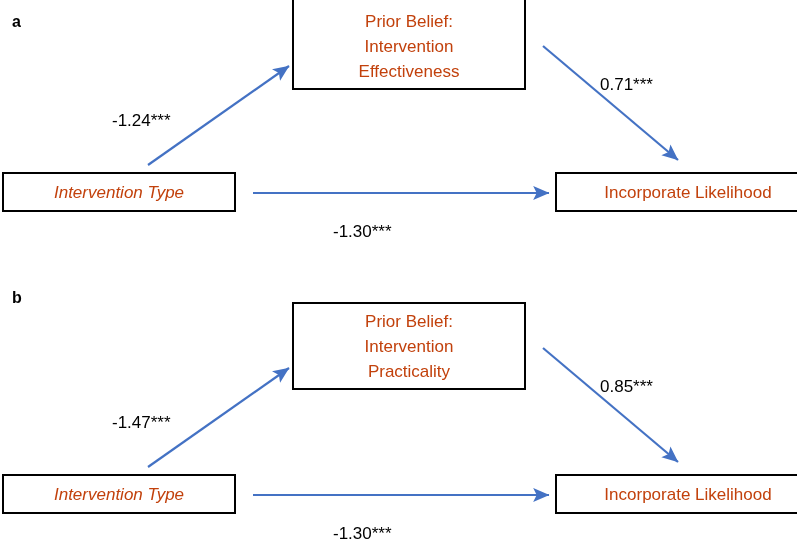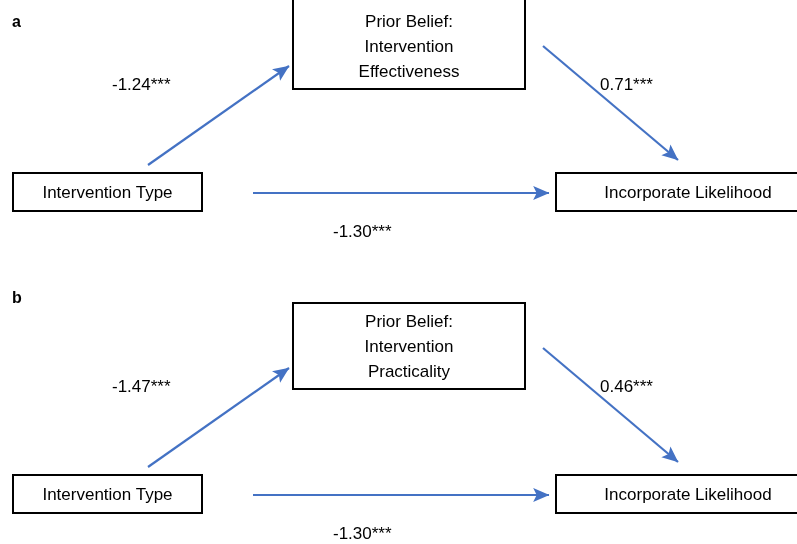--- a/index.html
+++ b/index.html
@@ -45,63 +45,64 @@
     background: #ffffff;
     display: flex;
     align-items: center;
     justify-content: center;
     text-align: center;
   }
   .node-text {
     font-family: "Liberation Sans", sans-serif;
     font-size: 17px;
     line-height: 25px;
-    color: #000000;
+    color: #c2410c;
     white-space: pre-line;
   }
 
   .mediator-box {
     left: 292px;
     width: 234px;
     padding: 0 6px;
   }
   #mediator-a {
     top: -10px;
     height: 100px;
     align-items: flex-end;
     padding-bottom: 4px;
   }
   #mediator-b {
     top: 30px;
     height: 88px;
   }
 
   .predictor-box {
-    left: 12px;
-    width: 191px;
+    left: 2px;
+    width: 234px;
     height: 40px;
+    font-style: italic;
   }
   .outcome-box {
     left: 555px;
     width: 266px;
     height: 40px;
     text-align: center;
   }
   #predictor-a, #outcome-a { top: 172px; }
   #predictor-b, #outcome-b { top: 202px; }
 
   .path-label {
     position: absolute;
     font-family: "Liberation Sans", sans-serif;
     font-size: 17px;
     line-height: 20px;
     color: #000000;
     white-space: nowrap;
   }
-  .label-a-path { left: 112px; }
+  .label-a-path { left: 112px; margin-top: 36px; }
   .label-b-path { left: 600px; }
   .label-c-path { left: 333px; text-align: center; }
 
   #label-a-a { top: 75px; }
   #label-b-a { top: 75px; }
   #label-c-a { top: 222px; }
   #label-a-b { top: 105px; }
   #label-b-b { top: 105px; }
   #label-c-b { top: 252px; }
 
@@ -197,18 +198,18 @@
     <div class="node-box predictor-box" id="predictor-b">
       <span class="node-text">Intervention Type</span>
     </div>
 
     <div class="node-box outcome-box" id="outcome-b">
       <span class="node-text">Incorporate Likelihood</span>
     </div>
 
     <div class="path-label label-a-path" id="label-a-b">-1.47***</div>
 
-    <div class="path-label label-b-path" id="label-b-b">0.46***</div>
+    <div class="path-label label-b-path" id="label-b-b">0.85***</div>
 
     <div class="path-label label-c-path" id="label-c-b">-1.30***</div>
   </div>
 
 </div>
 
 </body></html>

